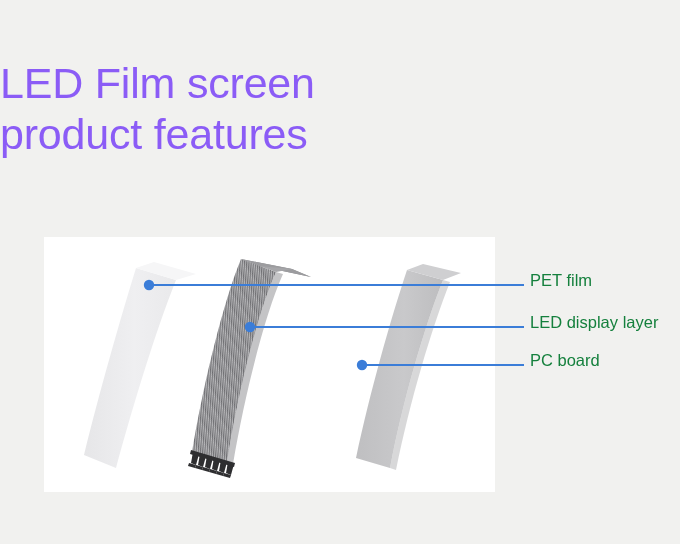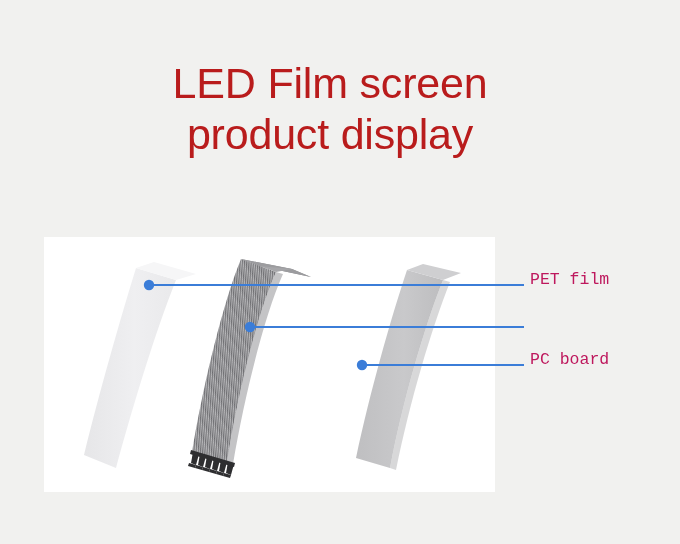--- a/index.html
+++ b/index.html
@@ -19,23 +19,22 @@
     width: 680px;
     height: 544px;
   }
 
   
   #title-block {
     position: absolute;
     left: 0;
     top: 58px;
     width: 660px;
-    text-align: center;
     line-height: 1.18;
-    color: #b91c1c;
+    color: #8b5cf6;
     font-size: 43px;
     font-weight: 400;
     letter-spacing: -0.2px;
     user-select: none;
   }
   #title-block .tline {
     display: block;
     white-space: nowrap;
   }
 
@@ -55,40 +54,39 @@
     top: 0;
     width: 680px;
     height: 544px;
     pointer-events: none;
   }
 
   
   .callout-label {
     position: absolute;
     left: 530px;
-    color: #be185d;
+    color: #15803d;
     font-size: 16.5px;
     font-weight: 400;
     white-space: nowrap;
     user-select: none;
     line-height: 1;
-    font-family: Liberation Mono, monospace;
   }
   #label-pet  { top: 272px; }
   #label-led  { top: 314px; }
   #label-pcb  { top: 352px; text-align: right; }
 </style>
 </head>
 <body>
 
 <div id="stage">
 
   <div id="title-block">
     <span class="tline">LED Film screen</span>
-    <span class="tline">product display</span>
+    <span class="tline">product features</span>
   </div>
 
   <div id="diagram-card"></div>
 
   <svg id="diagram-svg" viewBox="0 0 680 544">
     <defs>
 
       <pattern id="ledMesh" width="2.2" height="2.2" patternUnits="userSpaceOnUse" patternTransform="rotate(4)">
         <rect width="2.2" height="2.2" fill="#b9b9bb"></rect>
         <rect width="1.05" height="2.2" fill="#6d6d70"></rect>
@@ -176,16 +174,17 @@
       </g>
       <g>
         <line x1="362" y1="365" x2="524" y2="365"></line>
         <circle cx="362" cy="365" r="5.2" stroke="none"></circle>
       </g>
     </g>
   </svg>
 
   <div class="callout-label" id="label-pet">PET film</div>
 
+  <div class="callout-label" id="label-led">LED display layer</div>
 
   <div class="callout-label" id="label-pcb">PC board</div>
 
 </div>
 
 </body></html>

